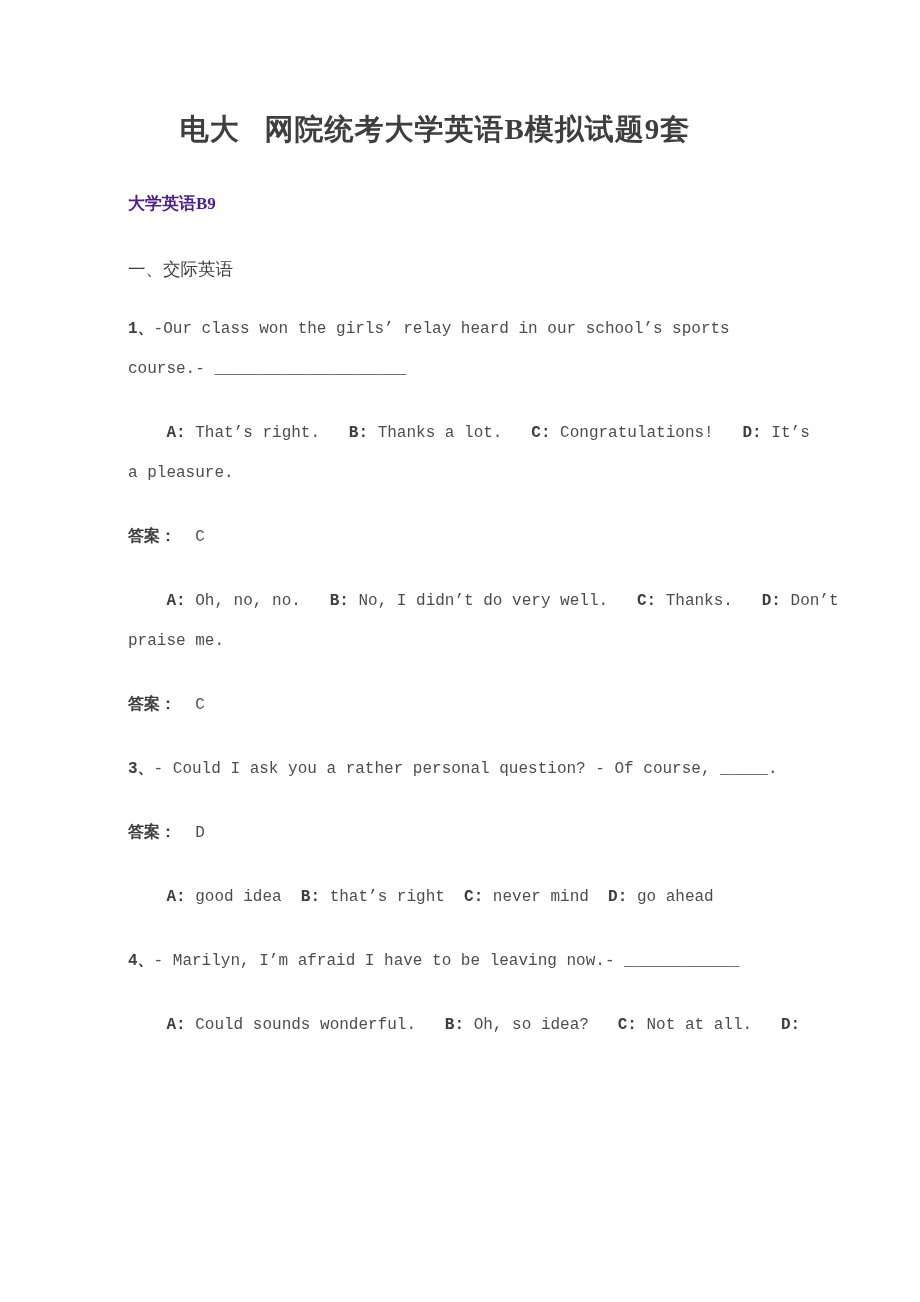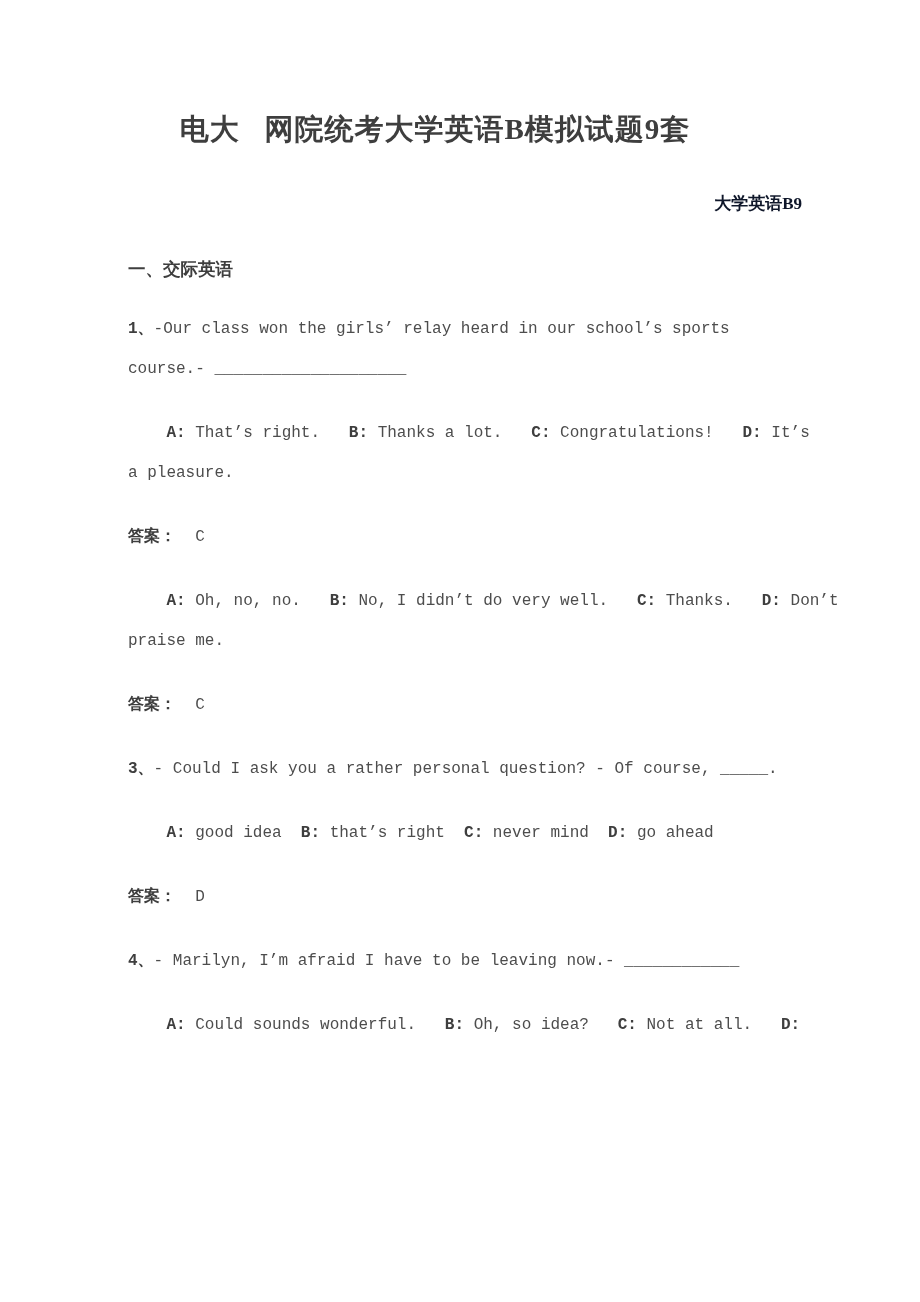--- a/index.html
+++ b/index.html
@@ -26,28 +26,28 @@
     text-align: center;
     margin-right: 60px;
     white-space: pre;
   }
   .subtitle {
     margin-top: 46px;
     font-family: "Liberation Serif", "DejaVu Serif", serif;
     font-weight: bold;
     font-size: 17px;
     line-height: 24px;
-    color: #0f172a;
-    text-align: right;
+    color: #4c1d95;
+    text-align: left;
     white-space: pre;
   }
   .section-heading {
     margin-top: 40px;
     font-family: "Liberation Serif", "DejaVu Serif", serif;
-    font-weight: bold;
+    font-weight: normal;
     font-size: 17.5px;
     line-height: 26px;
     color: #3e3e3e;
     white-space: pre;
   }
   .questions {
     margin-top: 27px;
     font-size: 16px;
   }
   .para {
@@ -73,21 +73,21 @@
         <div class="para"><div class="text-line"><span class="b">1、</span><span class="t">-Our class won the girls’ relay heard in our school’s sports</span></div><div class="text-line"><span class="t">course.- ____________________</span></div></div>
         <div class="para"><div class="text-line"><span class="t">    </span><span class="b">A:</span><span class="t"> That’s right.   </span><span class="b">B:</span><span class="t"> Thanks a lot.   </span><span class="b">C:</span><span class="t"> Congratulations!   </span><span class="b">D:</span><span class="t"> It’s</span></div><div class="text-line"><span class="t">a pleasure.</span></div></div>
         <div class="para answer-para"><div class="text-line"><span class="b">答案：</span><span class="t">  C</span></div></div>
       </div>
       <div class="question">
         <div class="para"><div class="text-line"><span class="t">    </span><span class="b">A:</span><span class="t"> Oh, no, no.   </span><span class="b">B:</span><span class="t"> No, I didn’t do very well.   </span><span class="b">C:</span><span class="t"> Thanks.   </span><span class="b">D:</span><span class="t"> Don’t</span></div><div class="text-line"><span class="t">praise me.</span></div></div>
         <div class="para answer-para"><div class="text-line"><span class="b">答案：</span><span class="t">  C</span></div></div>
       </div>
       <div class="question">
         <div class="para"><div class="text-line"><span class="b">3、</span><span class="t">- Could I ask you a rather personal question? - Of course, _____.</span></div></div>
+        <div class="para answer-para"><div class="text-line"><span class="b">答案：</span><span class="t">  D</span></div></div>
         <div class="para"><div class="text-line"><span class="t">    </span><span class="b">A:</span><span class="t"> good idea  </span><span class="b">B:</span><span class="t"> that’s right  </span><span class="b">C:</span><span class="t"> never mind  </span><span class="b">D:</span><span class="t"> go ahead</span></div></div>
-        <div class="para answer-para"><div class="text-line"><span class="b">答案：</span><span class="t">  D</span></div></div>
       </div>
       <div class="question">
         <div class="para"><div class="text-line"><span class="b">4、</span><span class="t">- Marilyn, I’m afraid I have to be leaving now.- ____________</span></div></div>
         <div class="para"><div class="text-line"><span class="t">    </span><span class="b">A:</span><span class="t"> Could sounds wonderful.   </span><span class="b">B:</span><span class="t"> Oh, so idea?   </span><span class="b">C:</span><span class="t"> Not at all.   </span><span class="b">D:</span></div></div>
       </div>
     </div>
 </div>
 
 </body></html>

